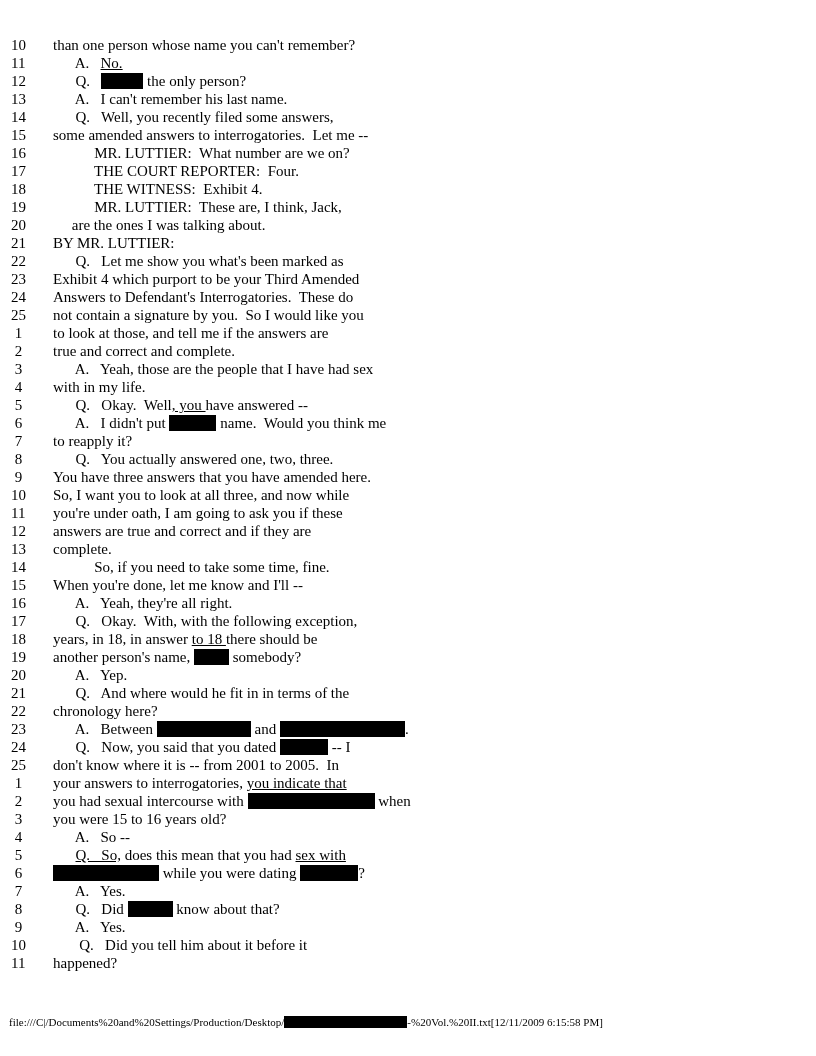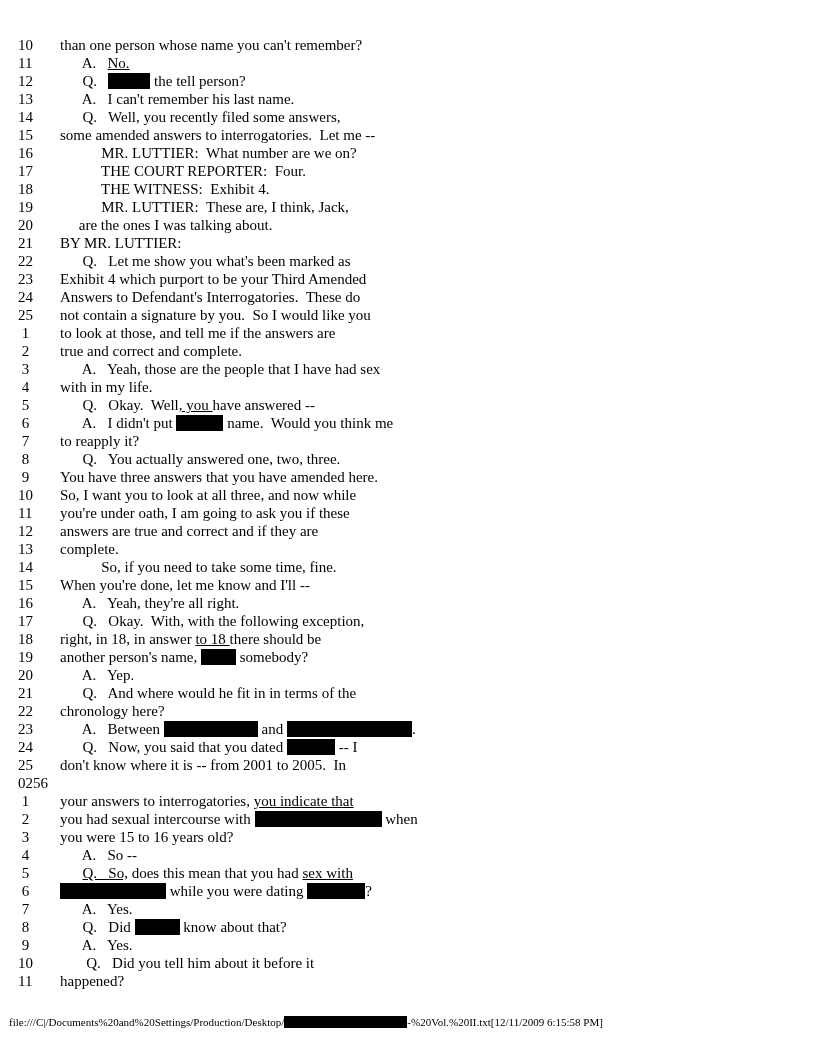--- a/index.html
+++ b/index.html
@@ -20,21 +20,21 @@
     padding-top: 36px;
   }
   .line {
     display: flex;
     height: 18px;
     font-size: 15px;
     line-height: 18px;
   }
   .num {
     flex: 0 0 42px;
-    padding-left: 18px;
+    padding-left: 11px;
     white-space: pre;
   }
   .txt {
     flex: 1;
     white-space: pre;
   }
   .useg {
     text-decoration: underline;
     text-align: center;
   }
@@ -65,21 +65,21 @@
       <div class="line">
         <span class="num">10</span>
         <span class="txt"><span class="tseg">than one person whose name you can't remember?</span></span>
       </div>
       <div class="line">
         <span class="num">11</span>
         <span class="txt"><span class="tseg">      A.   </span><span class="useg">No.</span></span>
       </div>
       <div class="line">
         <span class="num">12</span>
-        <span class="txt"><span class="tseg">      Q.   </span><span class="redact" style="width: 42px;"></span><span class="tseg"> the tell person?</span></span>
+        <span class="txt"><span class="tseg">      Q.   </span><span class="redact" style="width: 42px;"></span><span class="tseg"> the only person?</span></span>
       </div>
       <div class="line">
         <span class="num">13</span>
         <span class="txt"><span class="tseg">      A.   I can't remember his last name.</span></span>
       </div>
       <div class="line">
         <span class="num">14</span>
         <span class="txt"><span class="tseg">      Q.   Well, you recently filed some answers,</span></span>
       </div>
       <div class="line">
@@ -189,21 +189,21 @@
       <div class="line">
         <span class="num">16</span>
         <span class="txt"><span class="tseg">      A.   Yeah, they're all right.</span></span>
       </div>
       <div class="line">
         <span class="num">17</span>
         <span class="txt"><span class="tseg">      Q.   Okay.  With, with the following exception,</span></span>
       </div>
       <div class="line">
         <span class="num">18</span>
-        <span class="txt"><span class="tseg">right, in 18, in answer </span><span class="useg">to 18 </span><span class="tseg">there should be</span></span>
+        <span class="txt"><span class="tseg">years, in 18, in answer </span><span class="useg">to 18 </span><span class="tseg">there should be</span></span>
       </div>
       <div class="line">
         <span class="num">19</span>
         <span class="txt"><span class="tseg">another person's name, </span><span class="redact" style="width: 35px;"></span><span class="tseg"> somebody?</span></span>
       </div>
       <div class="line">
         <span class="num">20</span>
         <span class="txt"><span class="tseg">      A.   Yep.</span></span>
       </div>
       <div class="line">
@@ -218,24 +218,20 @@
         <span class="num">23</span>
         <span class="txt"><span class="tseg">      A.   Between </span><span class="redact" style="width: 94px;"></span><span class="tseg"> and </span><span class="redact" style="width: 125px;"></span><span class="tseg">.</span></span>
       </div>
       <div class="line">
         <span class="num">24</span>
         <span class="txt"><span class="tseg">      Q.   Now, you said that you dated </span><span class="redact" style="width: 48px;"></span><span class="tseg"> -- I</span></span>
       </div>
       <div class="line">
         <span class="num">25</span>
         <span class="txt"><span class="tseg">don't know where it is -- from 2001 to 2005.  In</span></span>
-      </div>
-      <div class="line">
-        <span class="num">0256</span>
-        <span class="txt"></span>
       </div>
       <div class="line">
         <span class="num"> 1</span>
         <span class="txt"><span class="tseg">your answers to interrogatories, </span><span class="useg">you indicate that</span></span>
       </div>
       <div class="line">
         <span class="num"> 2</span>
         <span class="txt"><span class="tseg">you had sexual intercourse with </span><span class="redact" style="width: 127px;"></span><span class="tseg"> when</span></span>
       </div>
       <div class="line">

